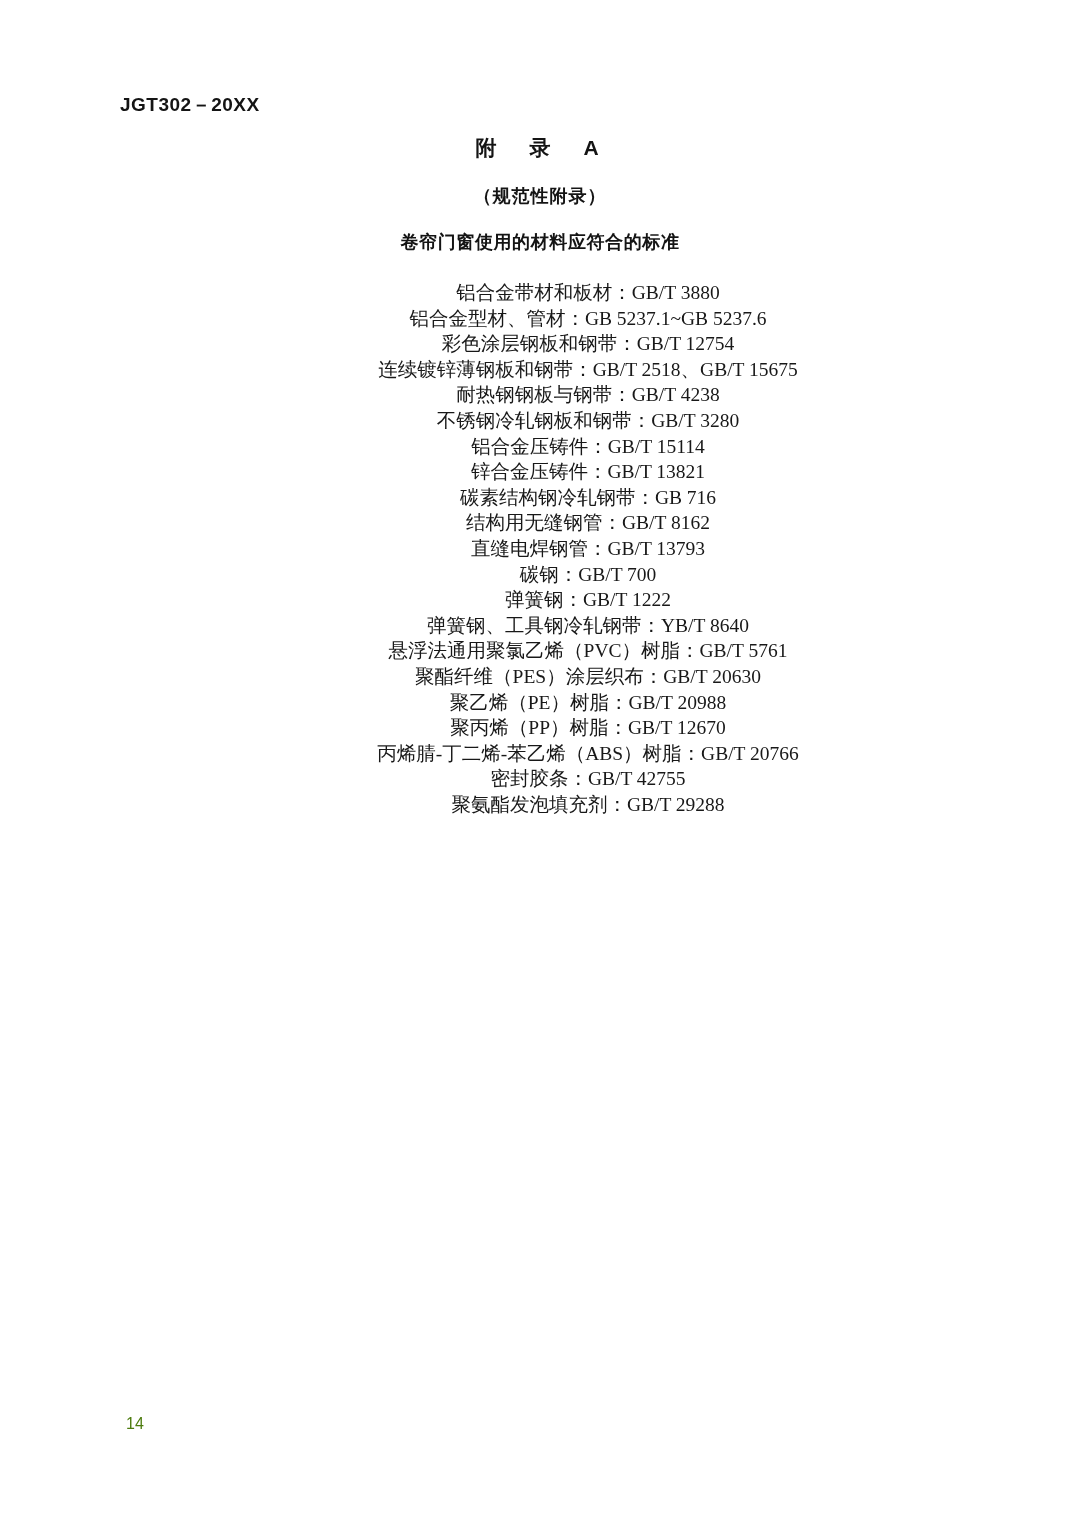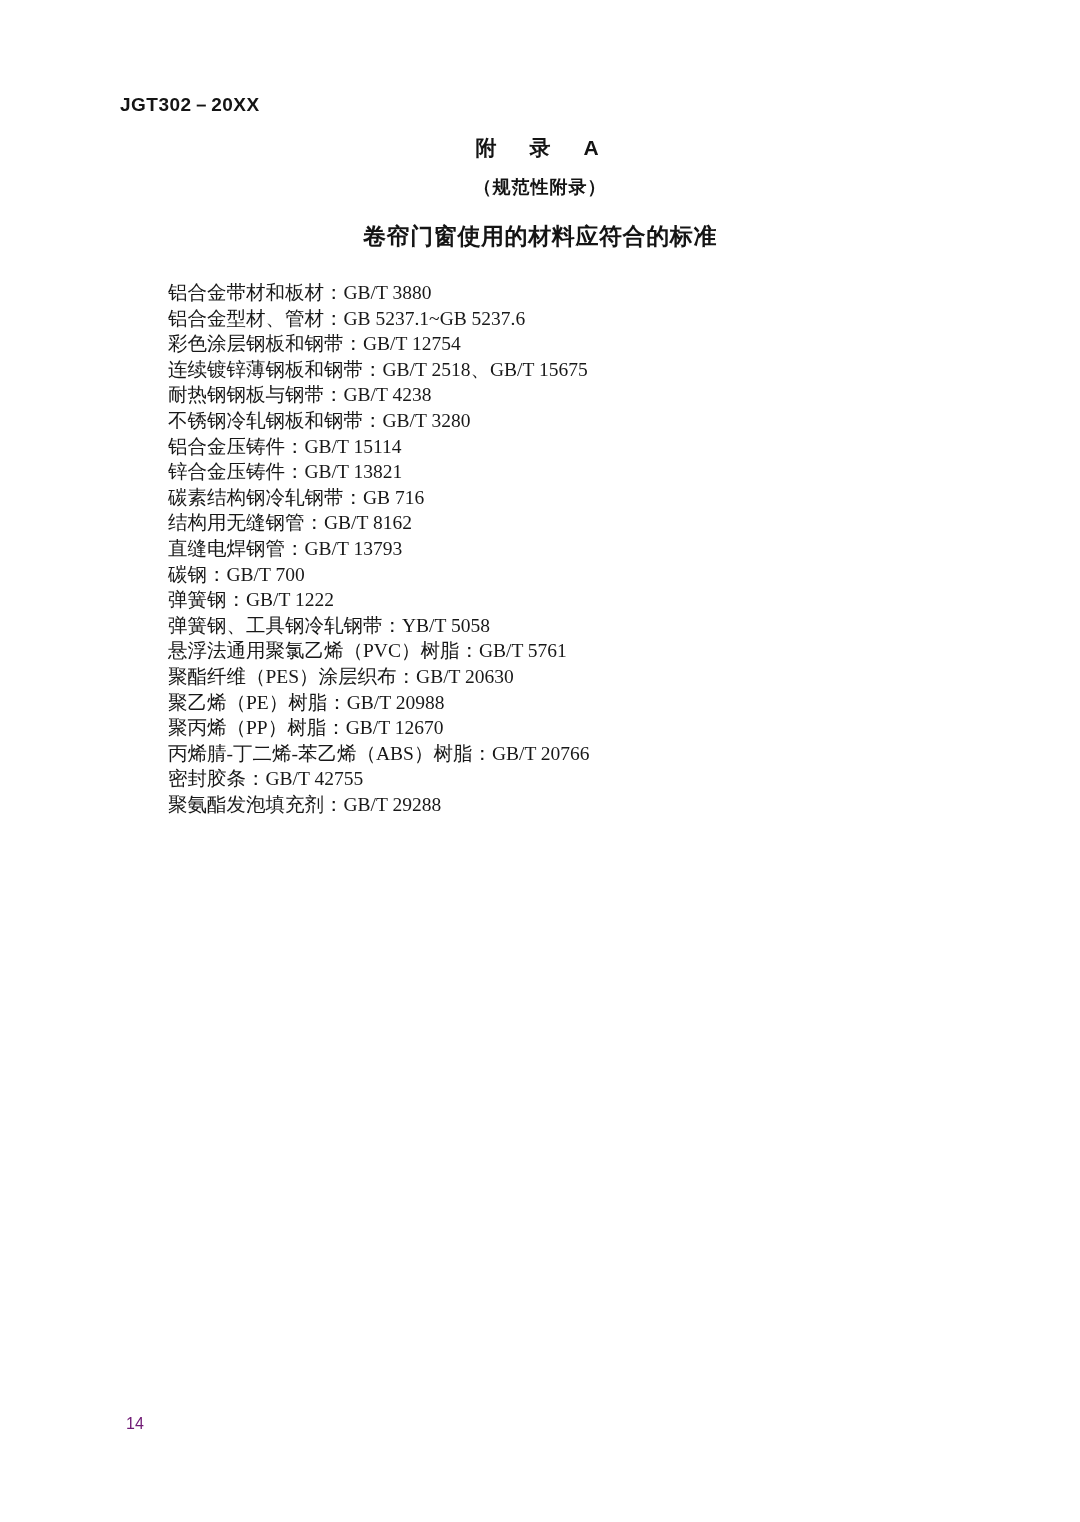--- a/index.html
+++ b/index.html
@@ -38,57 +38,58 @@
     top: 134px;
     width: 1080px;
     text-align: center;
   }
   .appendix-title {
     font-family: "Liberation Sans", "DejaVu Sans", sans-serif;
     font-weight: bold;
     font-size: 21px;
     letter-spacing: 6px;
     color: #141414;
-    margin-bottom: 13px;
+    margin-bottom: 22px;
   }
   .appendix-sub {
     font-family: "Liberation Sans", "DejaVu Sans", sans-serif;
     font-weight: bold;
     font-size: 18px;
     letter-spacing: 1px;
     color: #141414;
     margin-bottom: 22px;
   }
   .appendix-heading {
     font-family: "Liberation Sans", "DejaVu Sans", sans-serif;
     font-weight: bold;
-    font-size: 23px;
+    font-size: 18px;
     letter-spacing: 0.6px;
     color: #141414;
   }
   .body-list {
     position: absolute;
     left: 168px;
     top: 280px;
     width: 840px;
+    text-align: center;
   }
   .body-list .line {
     font-family: "Liberation Serif", "DejaVu Serif", serif;
     font-size: 19.5px;
     line-height: 25.6px;
     color: #181818;
     white-space: nowrap;
   }
   .page-number {
     position: absolute;
     left: 126px;
     top: 1415px;
     font-family: "Liberation Sans", "DejaVu Sans", sans-serif;
     font-size: 16px;
-    color: #701a75;
+    color: #4d7c0f;
   }
 </style>
 </head>
 <body>
 
 <div class="page">
 
   <div class="header-code">JGT302－20XX</div>
 
   <div class="title-block">
@@ -104,21 +105,21 @@
       <div class="line">连续镀锌薄钢板和钢带：GB/T 2518、GB/T 15675</div>
       <div class="line">耐热钢钢板与钢带：GB/T 4238</div>
       <div class="line">不锈钢冷轧钢板和钢带：GB/T 3280</div>
       <div class="line">铝合金压铸件：GB/T 15114</div>
       <div class="line">锌合金压铸件：GB/T 13821</div>
       <div class="line">碳素结构钢冷轧钢带：GB 716</div>
       <div class="line">结构用无缝钢管：GB/T 8162</div>
       <div class="line">直缝电焊钢管：GB/T 13793</div>
       <div class="line">碳钢：GB/T 700</div>
       <div class="line">弹簧钢：GB/T 1222</div>
-      <div class="line">弹簧钢、工具钢冷轧钢带：YB/T 5058</div>
+      <div class="line">弹簧钢、工具钢冷轧钢带：YB/T 8640</div>
       <div class="line">悬浮法通用聚氯乙烯（PVC）树脂：GB/T 5761</div>
       <div class="line">聚酯纤维（PES）涂层织布：GB/T 20630</div>
       <div class="line">聚乙烯（PE）树脂：GB/T 20988</div>
       <div class="line">聚丙烯（PP）树脂：GB/T 12670</div>
       <div class="line">丙烯腈-丁二烯-苯乙烯（ABS）树脂：GB/T 20766</div>
       <div class="line">密封胶条：GB/T 42755</div>
       <div class="line">聚氨酯发泡填充剂：GB/T 29288</div>
     </div>
 
   <div class="page-number">14</div>

